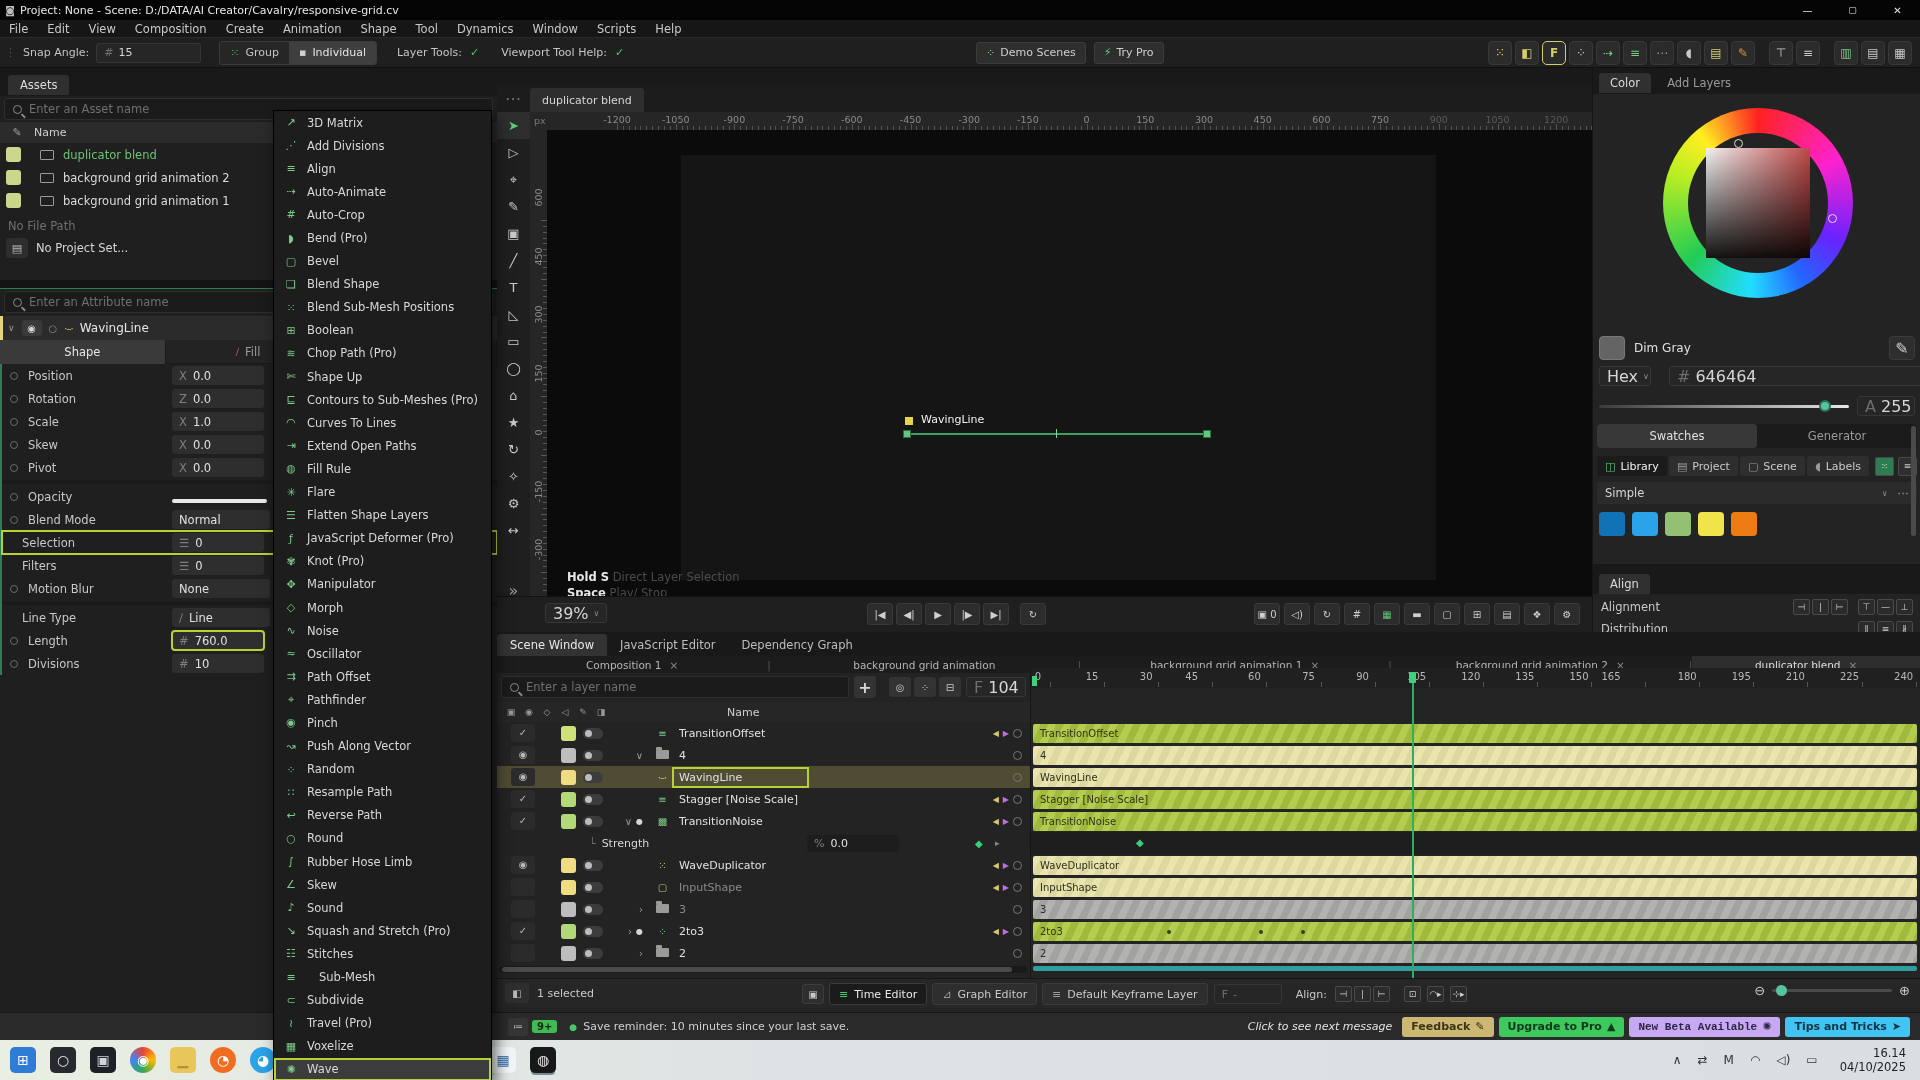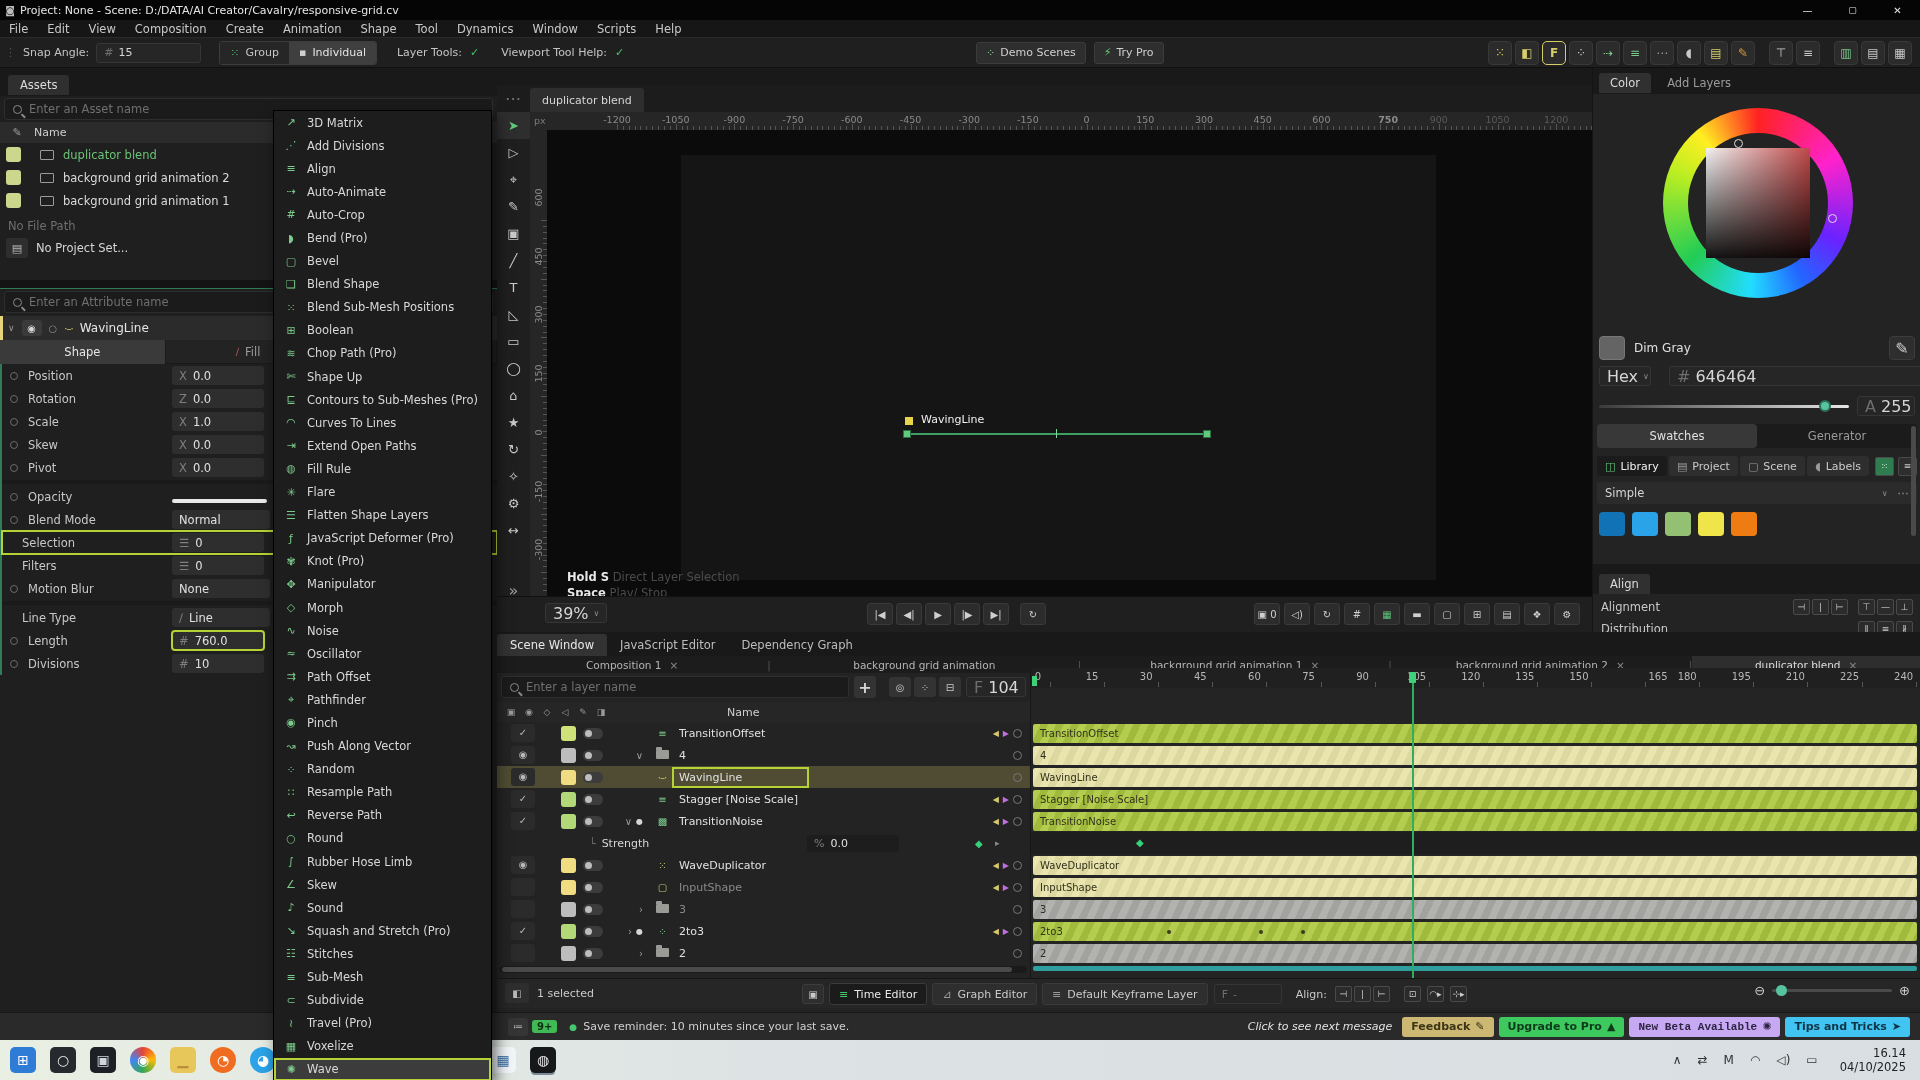--- a/index.html
+++ b/index.html
@@ -518,21 +518,21 @@
         <div style="position: absolute; left: 791.4px; top: 12px; width: 1px; height: 6px; background: rgb(85, 85, 85);"></div>
         <div style="position: absolute; left: 797.27px; top: 14px; width: 1px; height: 4px; background: rgb(85, 85, 85);"></div>
         <div style="position: absolute; left: 803.14px; top: 14px; width: 1px; height: 4px; background: rgb(85, 85, 85);"></div>
         <div style="position: absolute; left: 809.01px; top: 14px; width: 1px; height: 4px; background: rgb(85, 85, 85);"></div>
         <div style="position: absolute; left: 814.88px; top: 14px; width: 1px; height: 4px; background: rgb(85, 85, 85);"></div>
         <div style="position: absolute; left: 820.75px; top: 14px; width: 1px; height: 4px; background: rgb(85, 85, 85);"></div>
         <div style="position: absolute; left: 826.62px; top: 14px; width: 1px; height: 4px; background: rgb(85, 85, 85);"></div>
         <div style="position: absolute; left: 832.49px; top: 14px; width: 1px; height: 4px; background: rgb(85, 85, 85);"></div>
         <div style="position: absolute; left: 838.36px; top: 14px; width: 1px; height: 4px; background: rgb(85, 85, 85);"></div>
         <div style="position: absolute; left: 844.23px; top: 14px; width: 1px; height: 4px; background: rgb(85, 85, 85);"></div>
-        <div style="position: absolute; left: 832.1px; top: 2px; width: 36px; text-align: right; color: rgb(139, 139, 139); font-weight: bold;">750</div>
+        <div style="position: absolute; left: 832.1px; top: 2px; width: 36px; text-align: center; color: rgb(139, 139, 139);">750</div>
         <div style="position: absolute; left: 850.1px; top: 12px; width: 1px; height: 6px; background: rgb(85, 85, 85);"></div>
         <div style="position: absolute; left: 855.97px; top: 14px; width: 1px; height: 4px; background: rgb(85, 85, 85);"></div>
         <div style="position: absolute; left: 861.84px; top: 14px; width: 1px; height: 4px; background: rgb(85, 85, 85);"></div>
         <div style="position: absolute; left: 867.71px; top: 14px; width: 1px; height: 4px; background: rgb(85, 85, 85);"></div>
         <div style="position: absolute; left: 873.58px; top: 14px; width: 1px; height: 4px; background: rgb(85, 85, 85);"></div>
         <div style="position: absolute; left: 879.45px; top: 14px; width: 1px; height: 4px; background: rgb(85, 85, 85);"></div>
         <div style="position: absolute; left: 885.32px; top: 14px; width: 1px; height: 4px; background: rgb(85, 85, 85);"></div>
         <div style="position: absolute; left: 891.19px; top: 14px; width: 1px; height: 4px; background: rgb(85, 85, 85);"></div>
         <div style="position: absolute; left: 897.06px; top: 14px; width: 1px; height: 4px; background: rgb(85, 85, 85);"></div>
         <div style="position: absolute; left: 902.93px; top: 14px; width: 1px; height: 4px; background: rgb(85, 85, 85);"></div>
@@ -996,37 +996,37 @@
     </div>
 
     <div id="tl" class="abs" style="left:533px; top:36px; width:890px; height:310px; background:#242424; border-left:1px solid #161616;">
       <div id="tl-ruler" class="abs" style="left:0; top:0; width:890px; height:20px; background:#202020; color:#b8b8b8; font-size:10px;">
           <div style="position: absolute; left: -8px; top: 3px; width: 30px; text-align: center;">0</div>
           <div style="position: absolute; left: 19px; top: 14px; width: 1px; height: 5px; background: rgb(85, 85, 85);"></div>
           <div style="position: absolute; left: 46.1px; top: 3px; width: 30px; text-align: center;">15</div>
           <div style="position: absolute; left: 73.1px; top: 14px; width: 1px; height: 5px; background: rgb(85, 85, 85);"></div>
           <div style="position: absolute; left: 100.2px; top: 3px; width: 30px; text-align: center;">30</div>
           <div style="position: absolute; left: 127.2px; top: 14px; width: 1px; height: 5px; background: rgb(85, 85, 85);"></div>
-          <div style="position: absolute; left: 154.3px; top: 3px; width: 30px; text-align: center;">45</div>
+          <div style="position: absolute; left: 154.3px; top: 3px; width: 30px; text-align: left;">45</div>
           <div style="position: absolute; left: 181.3px; top: 14px; width: 1px; height: 5px; background: rgb(85, 85, 85);"></div>
           <div style="position: absolute; left: 208.4px; top: 3px; width: 30px; text-align: center;">60</div>
           <div style="position: absolute; left: 235.4px; top: 14px; width: 1px; height: 5px; background: rgb(85, 85, 85);"></div>
           <div style="position: absolute; left: 262.5px; top: 3px; width: 30px; text-align: center;">75</div>
           <div style="position: absolute; left: 289.5px; top: 14px; width: 1px; height: 5px; background: rgb(85, 85, 85);"></div>
           <div style="position: absolute; left: 316.6px; top: 3px; width: 30px; text-align: center;">90</div>
           <div style="position: absolute; left: 343.6px; top: 14px; width: 1px; height: 5px; background: rgb(85, 85, 85);"></div>
           <div style="position: absolute; left: 370.7px; top: 3px; width: 30px; text-align: center;">105</div>
           <div style="position: absolute; left: 397.7px; top: 14px; width: 1px; height: 5px; background: rgb(85, 85, 85);"></div>
           <div style="position: absolute; left: 424.8px; top: 3px; width: 30px; text-align: center;">120</div>
           <div style="position: absolute; left: 451.8px; top: 14px; width: 1px; height: 5px; background: rgb(85, 85, 85);"></div>
           <div style="position: absolute; left: 478.9px; top: 3px; width: 30px; text-align: center;">135</div>
           <div style="position: absolute; left: 505.9px; top: 14px; width: 1px; height: 5px; background: rgb(85, 85, 85);"></div>
           <div style="position: absolute; left: 533px; top: 3px; width: 30px; text-align: center;">150</div>
           <div style="position: absolute; left: 560px; top: 14px; width: 1px; height: 5px; background: rgb(85, 85, 85);"></div>
-          <div style="position: absolute; left: 612px; top: 3px; width: 30px; text-align: center;">165</div>
+          <div style="position: absolute; left: 565px; top: 3px; width: 30px; text-align: center;">165</div>
           <div style="position: absolute; left: 614.1px; top: 14px; width: 1px; height: 5px; background: rgb(85, 85, 85);"></div>
           <div style="position: absolute; left: 641.2px; top: 3px; width: 30px; text-align: center;">180</div>
           <div style="position: absolute; left: 668.2px; top: 14px; width: 1px; height: 5px; background: rgb(85, 85, 85);"></div>
           <div style="position: absolute; left: 695.3px; top: 3px; width: 30px; text-align: center;">195</div>
           <div style="position: absolute; left: 722.3px; top: 14px; width: 1px; height: 5px; background: rgb(85, 85, 85);"></div>
           <div style="position: absolute; left: 749.4px; top: 3px; width: 30px; text-align: center;">210</div>
           <div style="position: absolute; left: 776.4px; top: 14px; width: 1px; height: 5px; background: rgb(85, 85, 85);"></div>
           <div style="position: absolute; left: 803.5px; top: 3px; width: 30px; text-align: center;">225</div>
           <div style="position: absolute; left: 830.5px; top: 14px; width: 1px; height: 5px; background: rgb(85, 85, 85);"></div>
           <div style="position: absolute; left: 857.6px; top: 3px; width: 30px; text-align: center;">240</div>
@@ -1322,21 +1322,21 @@
       <div class="mitem">
         <div class="mi">↘</div>
         <div style="display: inline;">Squash and Stretch (Pro)</div>
       </div>
       <div class="mitem">
         <div class="mi">☷</div>
         <div style="display: inline;">Stitches</div>
       </div>
       <div class="mitem">
         <div class="mi">≡</div>
-        <div style="display: inline;">Sub-Mesh</div>
+        <div style="display: inline; margin-left: 12px;">Sub-Mesh</div>
       </div>
       <div class="mitem">
         <div class="mi">⊂</div>
         <div style="display: inline;">Subdivide</div>
       </div>
       <div class="mitem">
         <div class="mi">≀</div>
         <div style="display: inline;">Travel (Pro)</div>
       </div>
       <div class="mitem">

